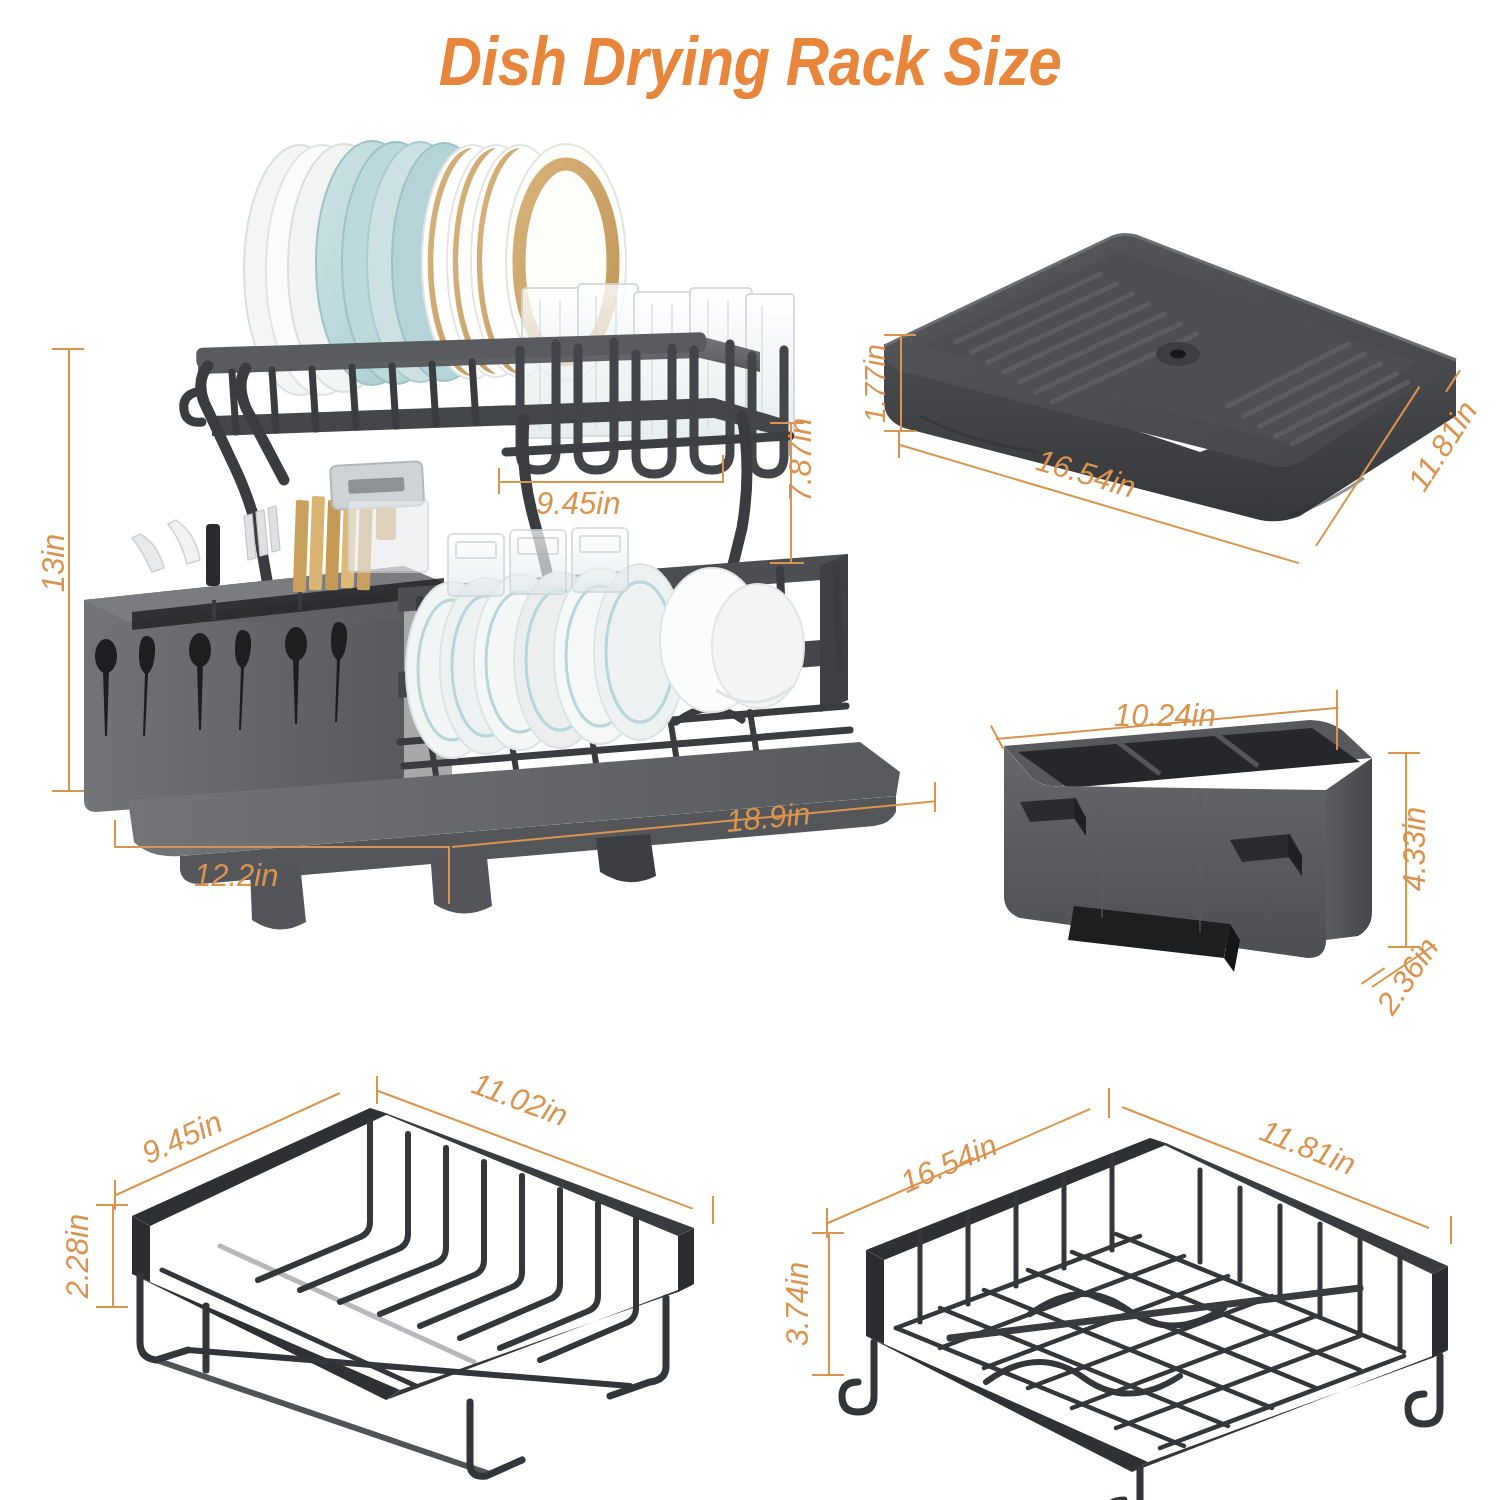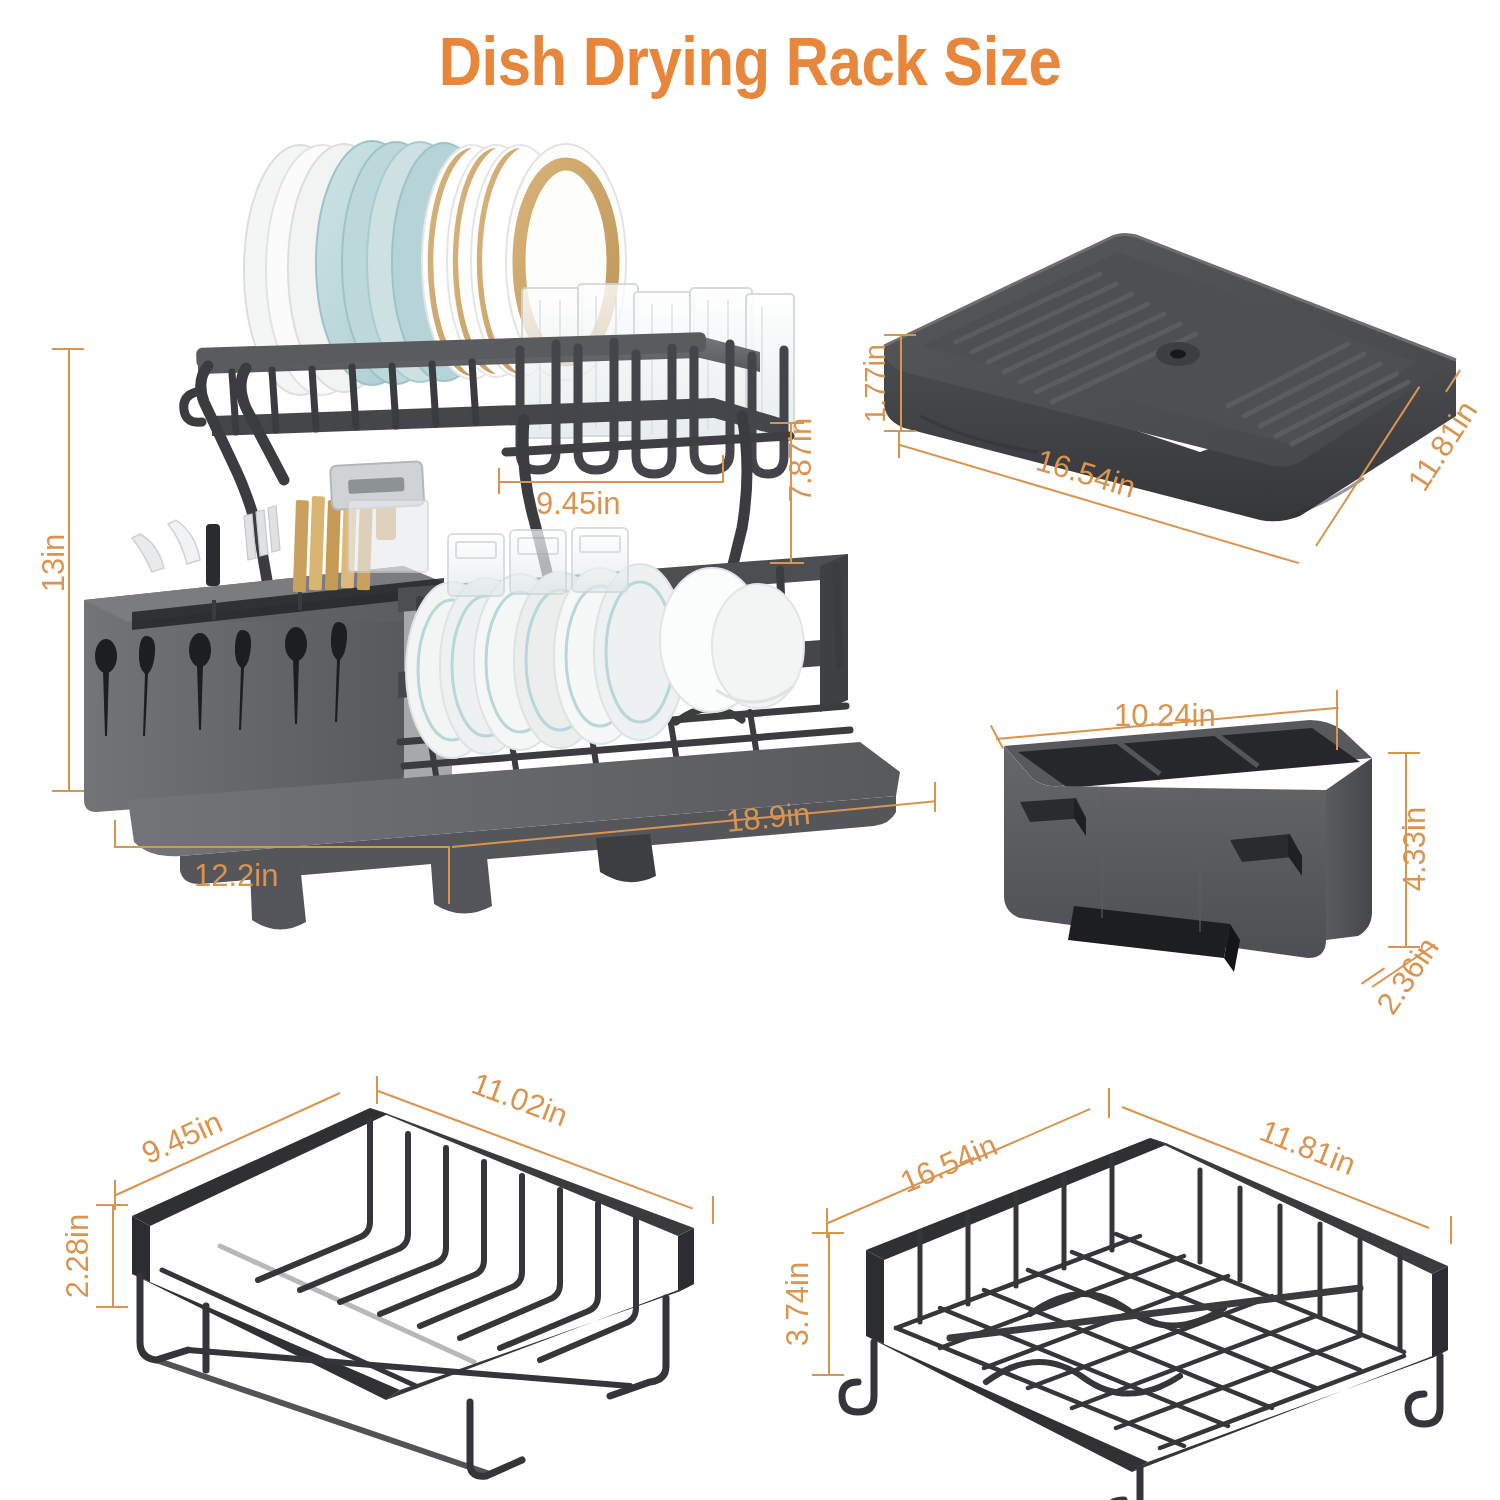--- a/index.html
+++ b/index.html
@@ -1,21 +1,21 @@
 <!DOCTYPE html>
 <html><head>
 <meta charset="utf-8">
 <style>
   html,body{margin:0;padding:0;background:#ffffff;}
   body{
     width:1500px;height:1500px;position:relative;overflow:hidden;
     font-family:"Liberation Sans","DejaVu Sans",sans-serif;
     background:#ffffff;
   }
-  .canvas{position:absolute;inset:0;}
+  .canvas{position:absolute;inset:0;font-style:italic;}
 
   
   .title{
     position:absolute;top:22px;left:0;width:1500px;text-align:center;
     font-size:68px;font-weight:bold;letter-spacing:-0.5px;
     color:#e8873c;
     font-family:"Liberation Sans","DejaVu Sans",sans-serif;
     transform:scaleX(0.88);transform-origin:center top;
     white-space:nowrap;
   }

